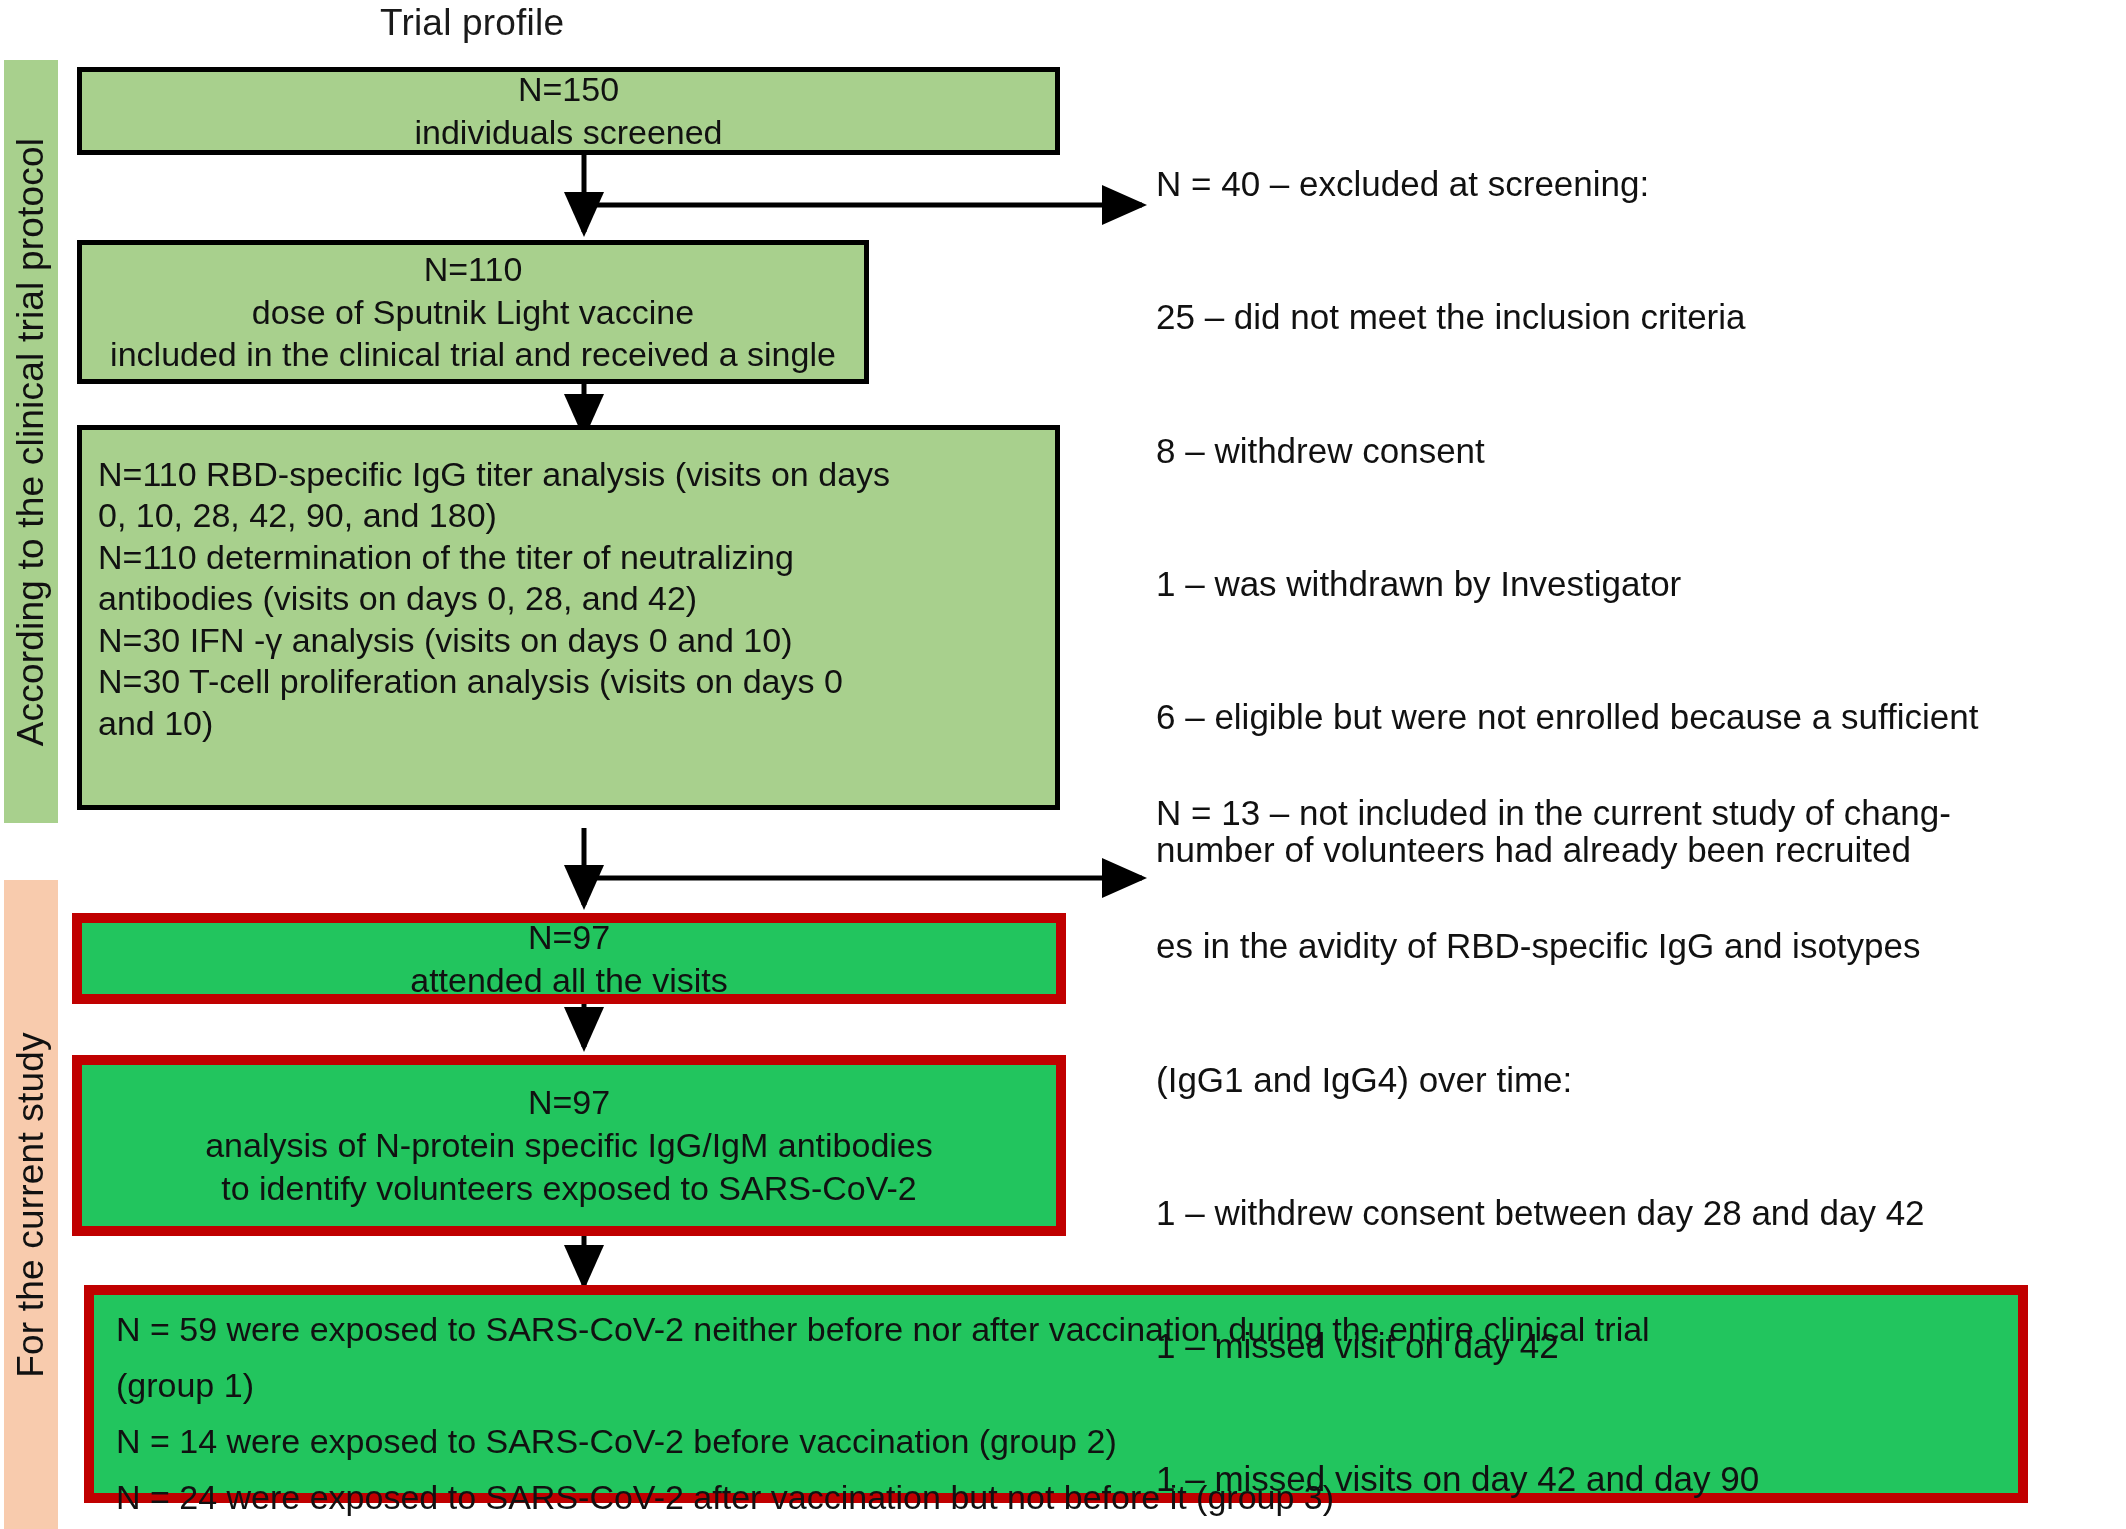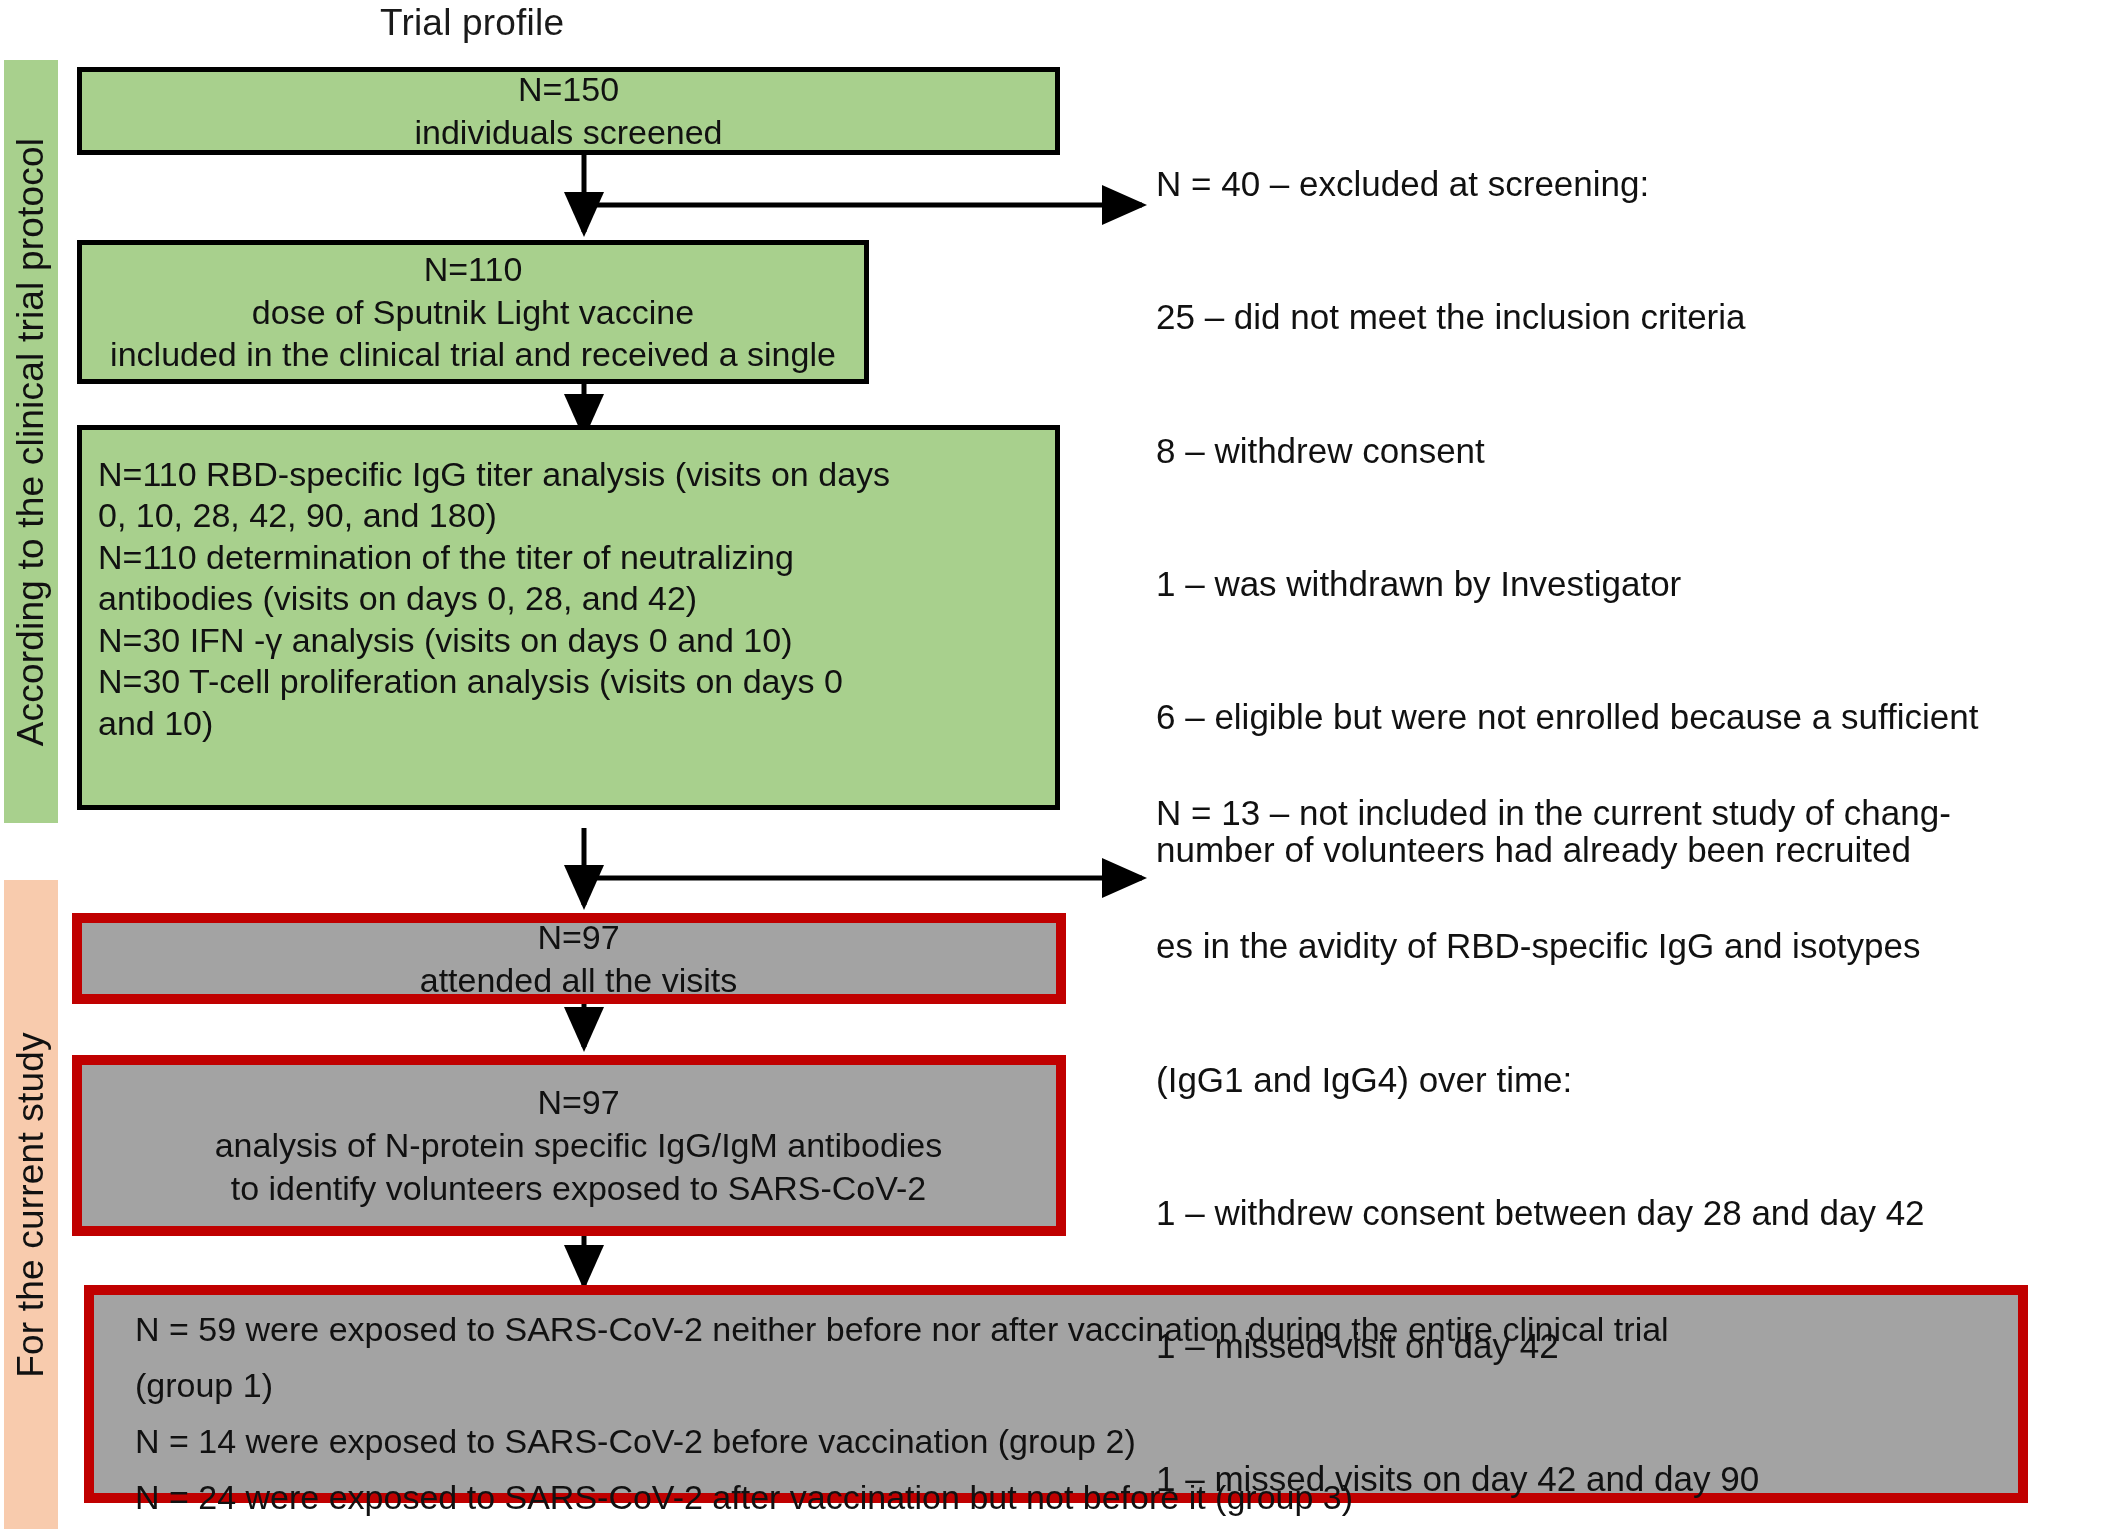--- a/index.html
+++ b/index.html
@@ -57,23 +57,22 @@
     box-sizing: border-box;
     font-size: 34px;
     line-height: 1.26;
     color: #111111;
   }
   .box-green {
     background: #a8d08d;
     border: 5px solid #000000;
   }
   .box-red {
-    background: #a3a3a3;
+    background: #22c55e;
     border: 10px solid #c00000;
-    padding-left: 19px;
   }
   .box-inner {
     padding: 10px 16px;
     height: 100%;
     box-sizing: border-box;
     display: flex;
     flex-direction: column;
     justify-content: center;
     border-radius: 10px;
   }

